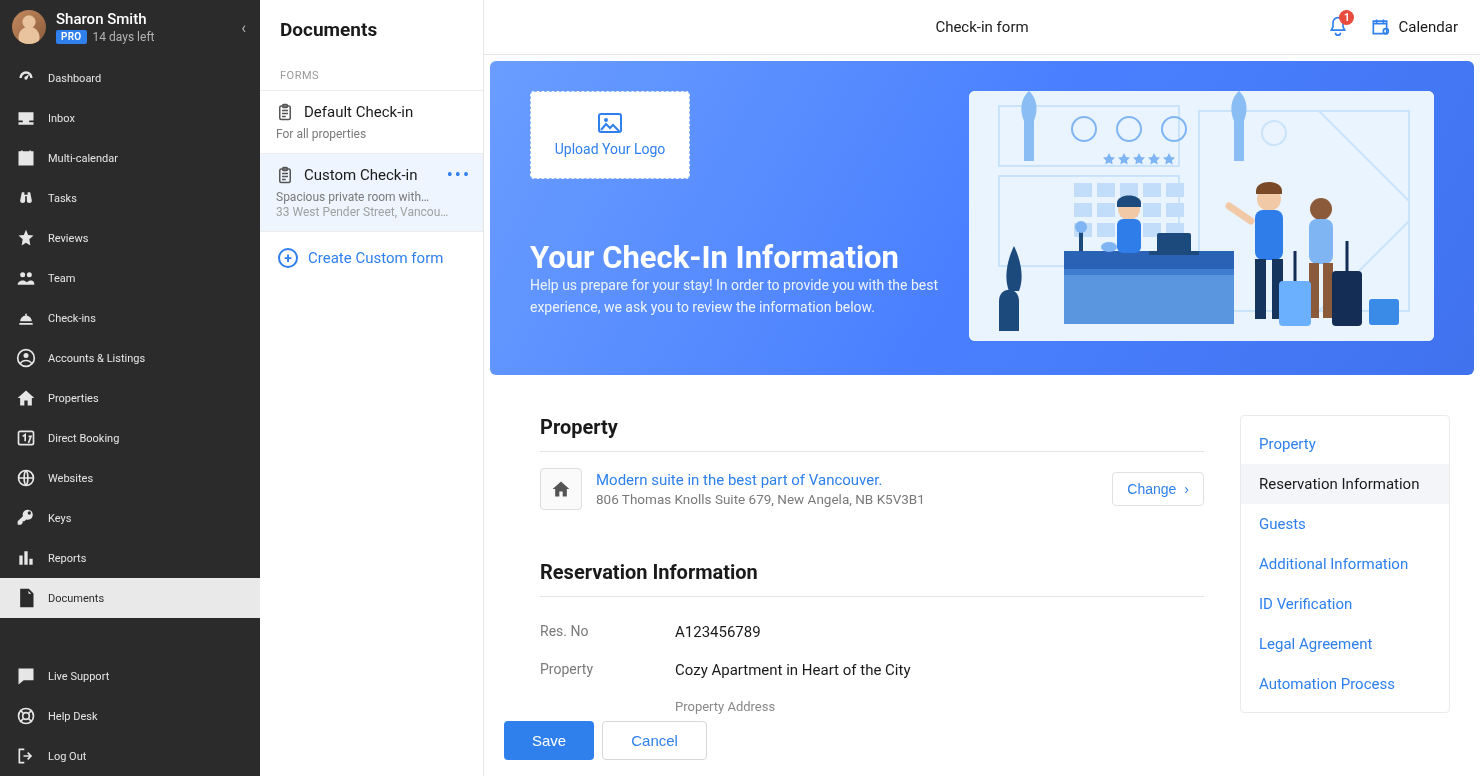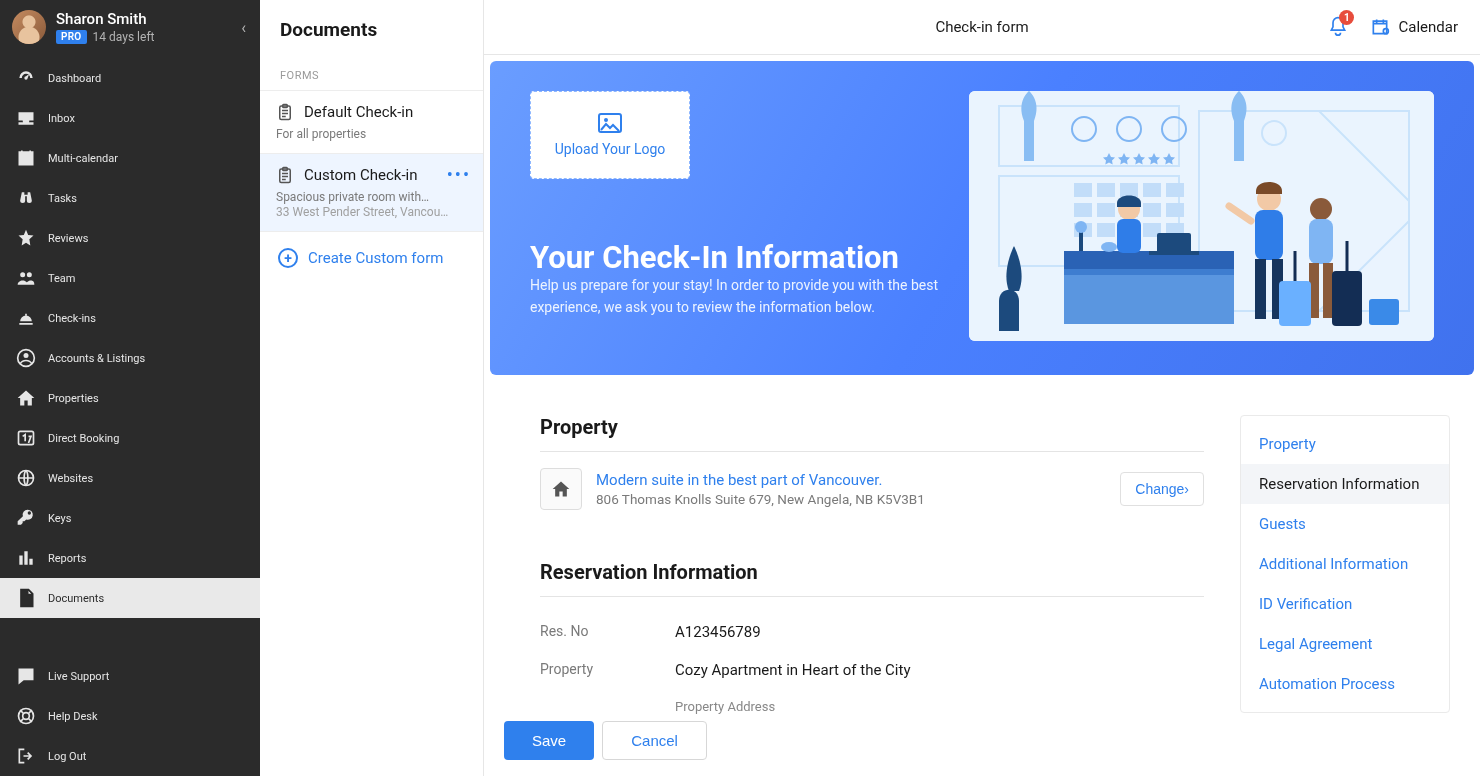--- a/index.html
+++ b/index.html
@@ -298,21 +298,21 @@
     }
     .prop-thumb svg { color: #555; width: 20px; height: 20px; }
     .prop-text { flex: 1; min-width: 0; }
     .prop-name { color: #2f80ed; font-size: 15px; }
     .prop-addr { color: #7a7a7a; font-size: 13.5px; margin-top: 2px; }
     .change-btn {
       border: 1px solid #e0e0e0;
       border-radius: 4px;
       padding: 8px 14px;
       color: #2f80ed;
-      display: flex; align-items: center; 
+      display: flex; align-items: center; gap: 8px;
       cursor: pointer;
       font-size: 14px;
       background: #fff;
     }
 
     .section-title.nr2 { margin-top: 30px; }
 
     .kv {
       display: flex;
       padding: 10px 0;

